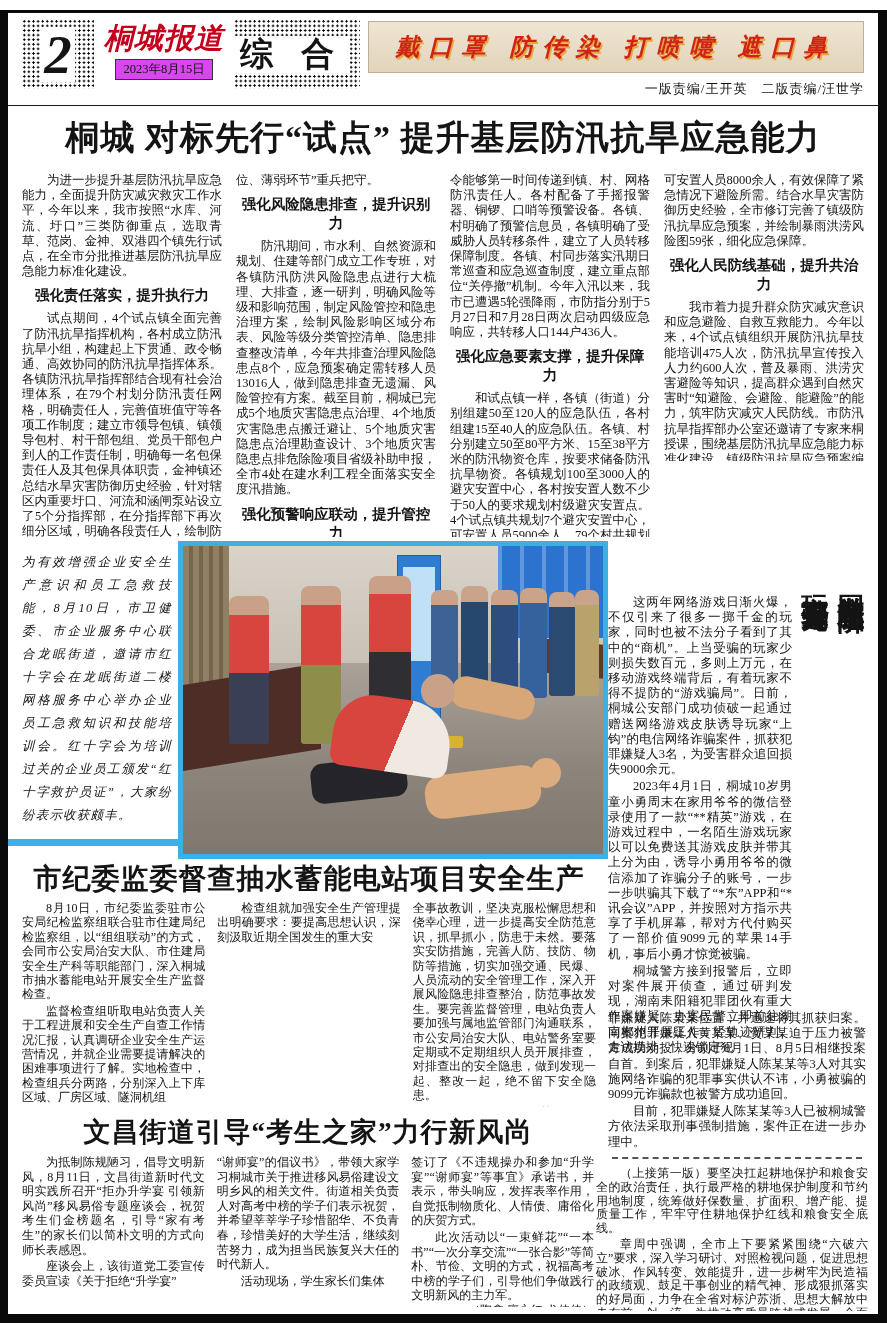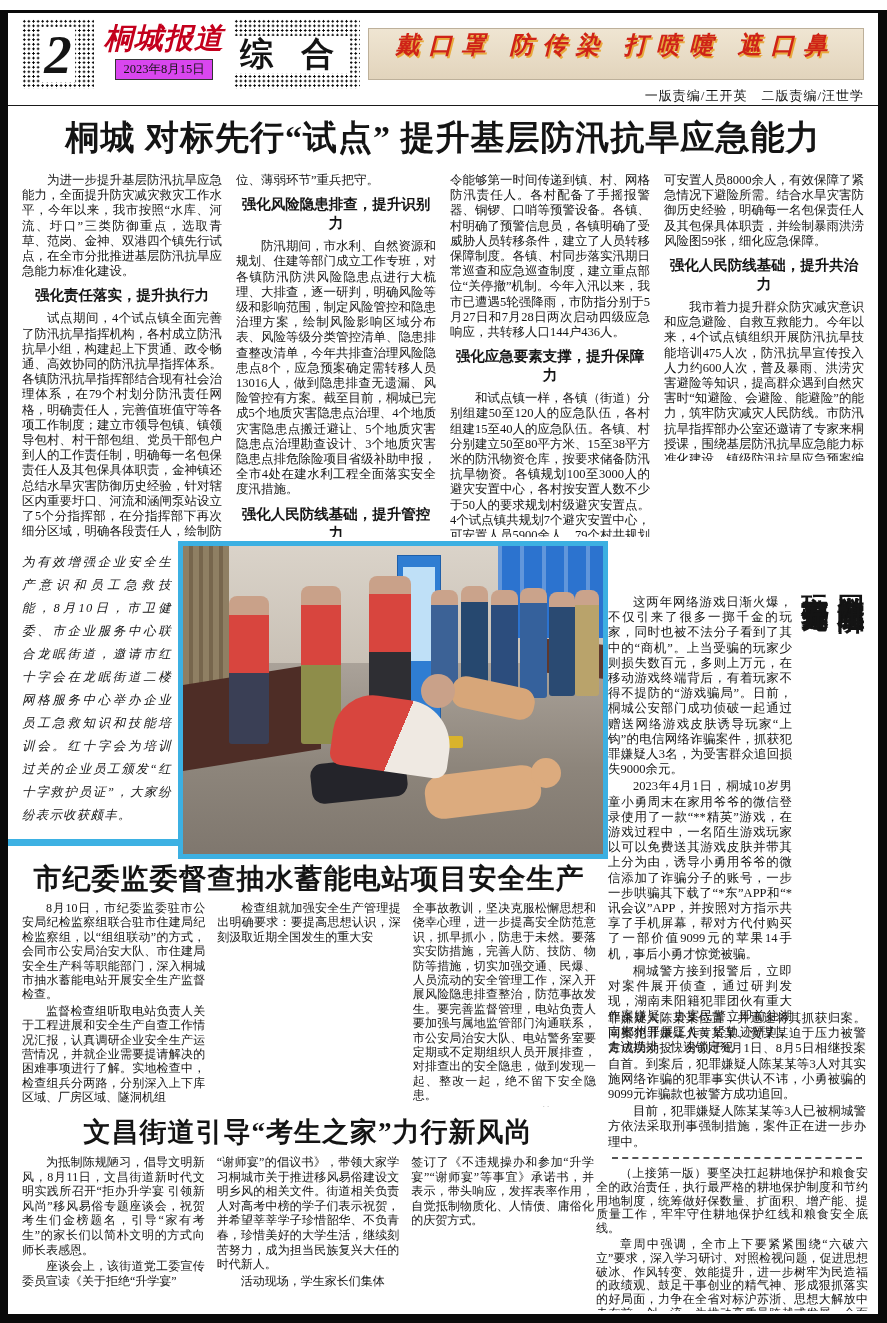--- a/index.html
+++ b/index.html
@@ -15,21 +15,21 @@
         background-size:4.6px 4.6px;}
   .pagenum-block{width:72px;height:70px;display:flex;align-items:center;justify-content:center;}
   .pagenum{font-size:55px;font-weight:bold;font-style:italic;background:#fff;padding:0 3px;line-height:1;}
   .masthead-block{width:124px;text-align:center;padding-top:2px;}
   .masthead{font-size:29px;font-weight:bold;font-style:italic;color:#c4001d;letter-spacing:1px;line-height:1.2;}
   .datebox{margin-top:3px;display:inline-block;border:1px solid #333;font-size:12.5px;padding:1px 7px;background:#d946ef;}
   .section-block{width:126px;height:70px;display:flex;align-items:center;justify-content:flex-start;}
   .section{font-size:33px;font-weight:bold;background:#fff;padding:2px 6px;letter-spacing:10px;line-height:1;}
   .hd-right{flex:1;padding-top:2px;}
   .banner{height:50px;background:linear-gradient(#efe5d2,#e2d4bc);border:1px solid #bdb09a;
-          display:flex;justify-content:center;margin-top:7px;}
+          display:flex;align-items:center;justify-content:center;}
   .slogan{font-size:24px;font-weight:bold;font-style:italic;color:#cf2317;letter-spacing:9px;
           text-shadow:1.5px 1.5px 0 #e8a93c;}
   .editors{margin-top:7px;text-align:right;font-size:13px;letter-spacing:1px;color:#111;}
   .hrule{left:0;top:92px;width:870px;border-top:1.5px solid #1a1a1a;}
 
   
   .h1a{left:0;top:102px;width:870px;text-align:center;font-size:34px;font-weight:bold;letter-spacing:1px;}
   .art1{left:14px;top:160px;width:842px;height:364px;}
   .cols4{display:flex;gap:14px;height:100%;}
   .cols4 .col{flex:1;overflow:hidden;}
@@ -134,31 +134,31 @@
       <div class="cols4">
         <div class="col">
           <p class="body-txt ind">为进一步提升基层防汛抗旱应急能力，全面提升防灾减灾救灾工作水平，今年以来，我市按照“水库、河流、圩口”三类防御重点，选取青草、范岗、金神、双港四个镇先行试点，在全市分批推进基层防汛抗旱应急能力标准化建设。</p>
           <p class="sub">强化责任落实，提升执行力</p>
           <p class="body-txt ind">试点期间，4个试点镇全面完善了防汛抗旱指挥机构，各村成立防汛抗旱小组，构建起上下贯通、政令畅通、高效协同的防汛抗旱指挥体系。各镇防汛抗旱指挥部结合现有社会治理体系，在79个村划分防汛责任网格，明确责任人，完善值班值守等各项工作制度；建立市领导包镇、镇领导包村、村干部包组、党员干部包户到人的工作责任制，明确每一名包保责任人及其包保具体职责，金神镇还总结水旱灾害防御历史经验，针对辖区内重要圩口、河流和涵闸泵站设立了5个分指挥部，在分指挥部下再次细分区域，明确各段责任人，绘制防汛责任人一览表，做到责任网格全面覆盖、“重点部</p>
         </div>
         <div class="col">
           <p class="body-txt">位、薄弱环节”重兵把守。</p>
           <p class="sub">强化风险隐患排查，提升识别力</p>
           <p class="body-txt ind">防汛期间，市水利、自然资源和规划、住建等部门成立工作专班，对各镇防汛防洪风险隐患点进行大梳理、大排查，逐一研判，明确风险等级和影响范围，制定风险管控和隐患治理方案，绘制风险影响区域分布表、风险等级分类管控清单、隐患排查整改清单，今年共排查治理风险隐患点8个，应急预案确定需转移人员13016人，做到隐患排查无遗漏、风险管控有方案。截至目前，桐城已完成5个地质灾害隐患点治理、4个地质灾害隐患点搬迁避让、5个地质灾害隐患点治理勘查设计、3个地质灾害隐患点排危除险项目省级补助申报，全市4处在建水利工程全面落实安全度汛措施。</p>
-          <p class="sub">强化人民防线基础，提升管控力</p>
+          <p class="sub">强化预警响应联动，提升管控力</p>
 
         </div>
         <div class="col">
           <p class="body-txt">令能够第一时间传递到镇、村、网格防汛责任人。各村配备了手摇报警器、铜锣、口哨等预警设备。各镇、村明确了预警信息员，各镇明确了受威胁人员转移条件，建立了人员转移保障制度。各镇、村同步落实汛期日常巡查和应急巡查制度，建立重点部位“关停撤”机制。今年入汛以来，我市已遭遇5轮强降雨，市防指分别于5月27日和7月28日两次启动四级应急响应，共转移人口144户436人。</p>
           <p class="sub">强化应急要素支撑，提升保障力</p>
           <p class="body-txt ind">和试点镇一样，各镇（街道）分别组建50至120人的应急队伍，各村组建15至40人的应急队伍。各镇、村分别建立50至80平方米、15至38平方米的防汛物资仓库，按要求储备防汛抗旱物资。各镇规划100至3000人的避灾安置中心，各村按安置人数不少于50人的要求规划村级避灾安置点。4个试点镇共规划7个避灾安置中心，可安置人员5900余人，79个村共规划了50个避灾安置点，</p>
         </div>
         <div class="col">
           <div class="col-short">
-            <p class="body-txt">可安置人员8000余人，有效保障了紧急情况下避险所需。结合水旱灾害防御历史经验，明确每一名包保责任人及其包保具体职责，并绘制暴雨洪涝风险图59张，细化应急保障。</p>
+            <p class="body-txt">可安置人员8000余人，有效保障了紧急情况下避险所需。结合水旱灾害防御历史经验，全市修订完善了镇级防汛抗旱应急预案，并绘制暴雨洪涝风险图59张，细化应急保障。</p>
             <p class="sub">强化人民防线基础，提升共治力</p>
             <p class="body-txt ind"><span>我市着力提升群众防灾减灾意识和应急避险、自救互救能力。今年以来，4个试点镇组织开展防汛抗旱技能培训475人次，防汛抗旱宣传投入人力约600人次，普及暴雨、洪涝灾害避险等知识，提高群众遇到自然灾害时“知避险、会避险、能避险”的能力，筑牢防灾减灾人民防线。市防汛抗旱指挥部办公室还邀请了专家来桐授课，围绕基层防汛抗旱应急能力标准化建设、镇级防汛抗旱应急预案编制等内容培训防汛抗旱工作业务骨干，帮助各镇（街道）做好防汛抗旱应急能力标准化建设。</span></p>
           </div>
         </div>
       </div>
     </div>
 
     <div class="abs caption">
       <span>为有效增强企业安全生产意识和员工急救技能，8月10日，市卫健委、市企业服务中心联合龙眠街道，邀请市红十字会在龙眠街道二楼网格服务中心举办企业员工急救知识和技能培训会。红十字会为培训过关的企业员工颁发“红十字救护员证”，大家纷纷表示收获颇丰。</span>
       <div class="credit">瑶卓 摄</div>
@@ -242,18 +242,19 @@
         <div class="col">
           <p class="body-txt ind">为抵制陈规陋习，倡导文明新风，8月11日，文昌街道新时代文明实践所召开“拒办升学宴 引领新风尚”移风易俗专题座谈会，祝贺考生们金榜题名，引导“家有考生”的家长们以简朴文明的方式向师长表感恩。</p>
           <p class="body-txt ind">座谈会上，该街道党工委宣传委员宣读《关于拒绝“升学宴”</p>
         </div>
         <div class="col">
           <p class="body-txt">“谢师宴”的倡议书》，带领大家学习桐城市关于推进移风易俗建设文明乡风的相关文件。街道相关负责人对高考中榜的学子们表示祝贺，并希望莘莘学子珍惜韶华、不负青春，珍惜美好的大学生活，继续刻苦努力，成为担当民族复兴大任的时代新人。</p>
           <p class="body-txt ind">活动现场，学生家长们集体</p>
         </div>
         <div class="col">
           <p class="body-txt">签订了《不违规操办和参加“升学宴”“谢师宴”等事宜》承诺书，并表示，带头响应，发挥表率作用，自觉抵制物质化、人情债、庸俗化的庆贺方式。</p>
+          <p class="body-txt ind"><span>此次活动以“一束鲜花”“一本书”“一次分享交流”“一张合影”等简朴、节俭、文明的方式，祝福高考中榜的学子们，引导他们争做践行文明新风的主力军。</span><span class="sigr">（陶鑫 廖永红 尤佳佳）</span></p>
         </div>
       </div>
     </div>
 
   </div>
 </div>
 
 </body></html>

